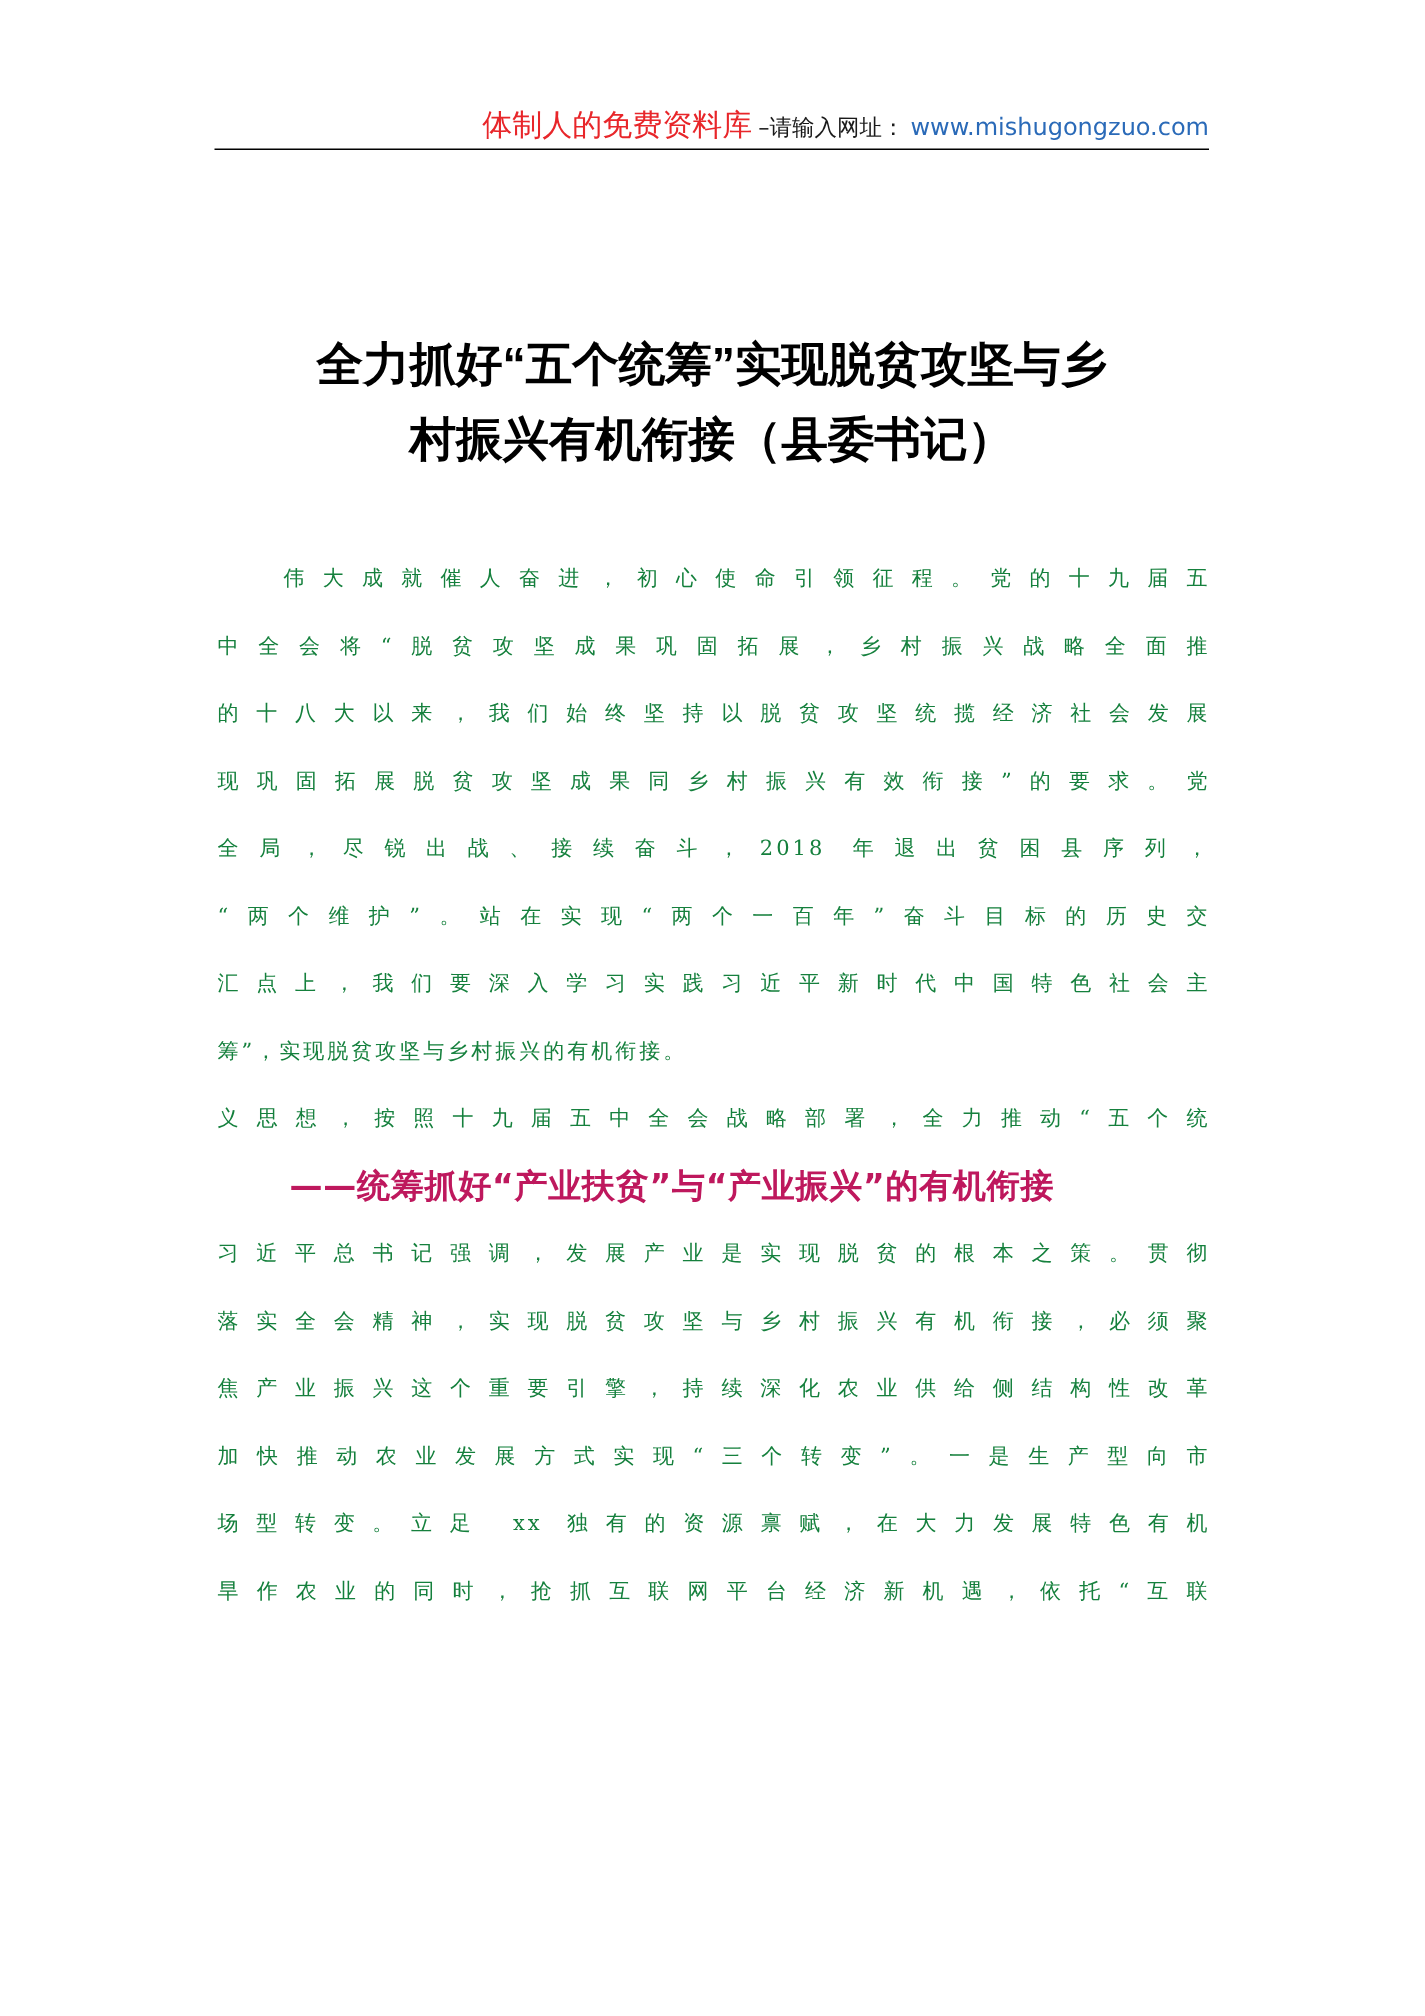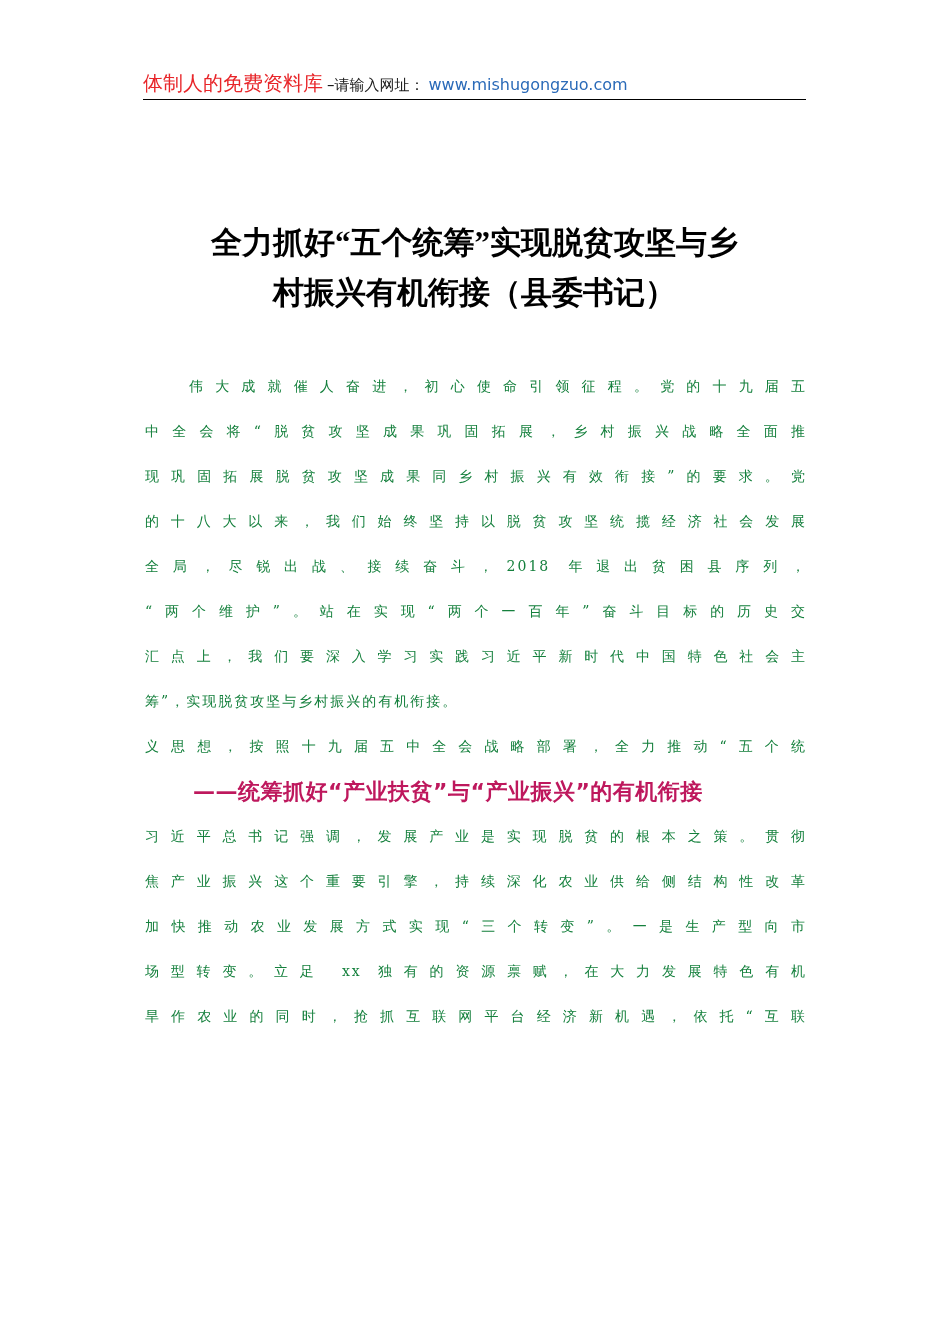--- a/index.html
+++ b/index.html
@@ -22,21 +22,21 @@
       height: 1344px;
       background: #ffffff;
     }
     
     .header {
       position: absolute;
       left: 143px;
       top: 68px;
       width: 663px;
       height: 31px;
-      text-align: left;
+      text-align: right;
       white-space: nowrap;
       font-family: "DejaVu Sans", "Liberation Sans", sans-serif;
       line-height: 31px;
     }
     .header .brand {
       color: #e8262a;
       font-size: 20px;
     }
     .header .prompt {
       color: #1a1a1a;
@@ -56,21 +56,21 @@
       height: 0;
       border-top: 1.3px solid #000000;
     }
     
     .title {
       position: absolute;
       left: 143px;
       top: 218px;
       width: 663px;
       text-align: center;
-      font-family: Liberation Serif, serif;
+      font-family: Liberation Sans, sans-serif;
       font-weight: bold;
       font-size: 31px;
       line-height: 50px;
       letter-spacing: 0px;
     }
     .title .tline {
       display: block;
       white-space: nowrap;
     }
     
@@ -120,35 +120,36 @@
   <div class="title">
     <span class="tline">全力抓好“五个统筹”实现脱贫攻坚与乡</span>
     <span class="tline">村振兴有机衔接（县委书记）</span>
   </div>
 
   <div class="body">
 
     <div>
       <span class="line indent">伟大成就催人奋进，初心使命引领征程。党的十九届五</span>
       <span class="line">中全会将“脱贫攻坚成果巩固拓展，乡村振兴战略全面推</span>
+      <span class="line">的十八大以来，我们始终坚持以脱贫攻坚统揽经济社会发展</span>
       <span class="line">现巩固拓展脱贫攻坚成果同乡村振兴有效衔接”的要求。党</span>
-      <span class="line">的十八大以来，我们始终坚持以脱贫攻坚统揽经济社会发展</span>
       <span class="line">全局，尽锐出战、接续奋斗，2018 年退出贫困县序列，</span>
       <span class="line">“两个维护”。站在实现“两个一百年”奋斗目标的历史交</span>
       <span class="line">汇点上，我们要深入学习实践习近平新时代中国特色社会主</span>
       <span class="line last">筹”，实现脱贫攻坚与乡村振兴的有机衔接。</span>
       <span class="line">义思想，按照十九届五中全会战略部署，全力推动“五个统</span>
     </div>
 
     <div>
       <span class="line heading last">——统筹抓好“产业扶贫”与“产业振兴”的有机衔接</span>
     </div>
 
     <div>
       <span class="line">习近平总书记强调，发展产业是实现脱贫的根本之策。贯彻</span>
+      <span class="line">落实全会精神，实现脱贫攻坚与乡村振兴有机衔接，必须聚</span>
       <span class="line">焦产业振兴这个重要引擎，持续深化农业供给侧结构性改革</span>
       <span class="line">加快推动农业发展方式实现“三个转变”。一是生产型向市</span>
       <span class="line">场型转变。立足 xx 独有的资源禀赋，在大力发展特色有机</span>
       <span class="line">旱作农业的同时，抢抓互联网平台经济新机遇，依托“互联</span>
     </div>
   </div>
 
 </div>
 
 </body></html>

